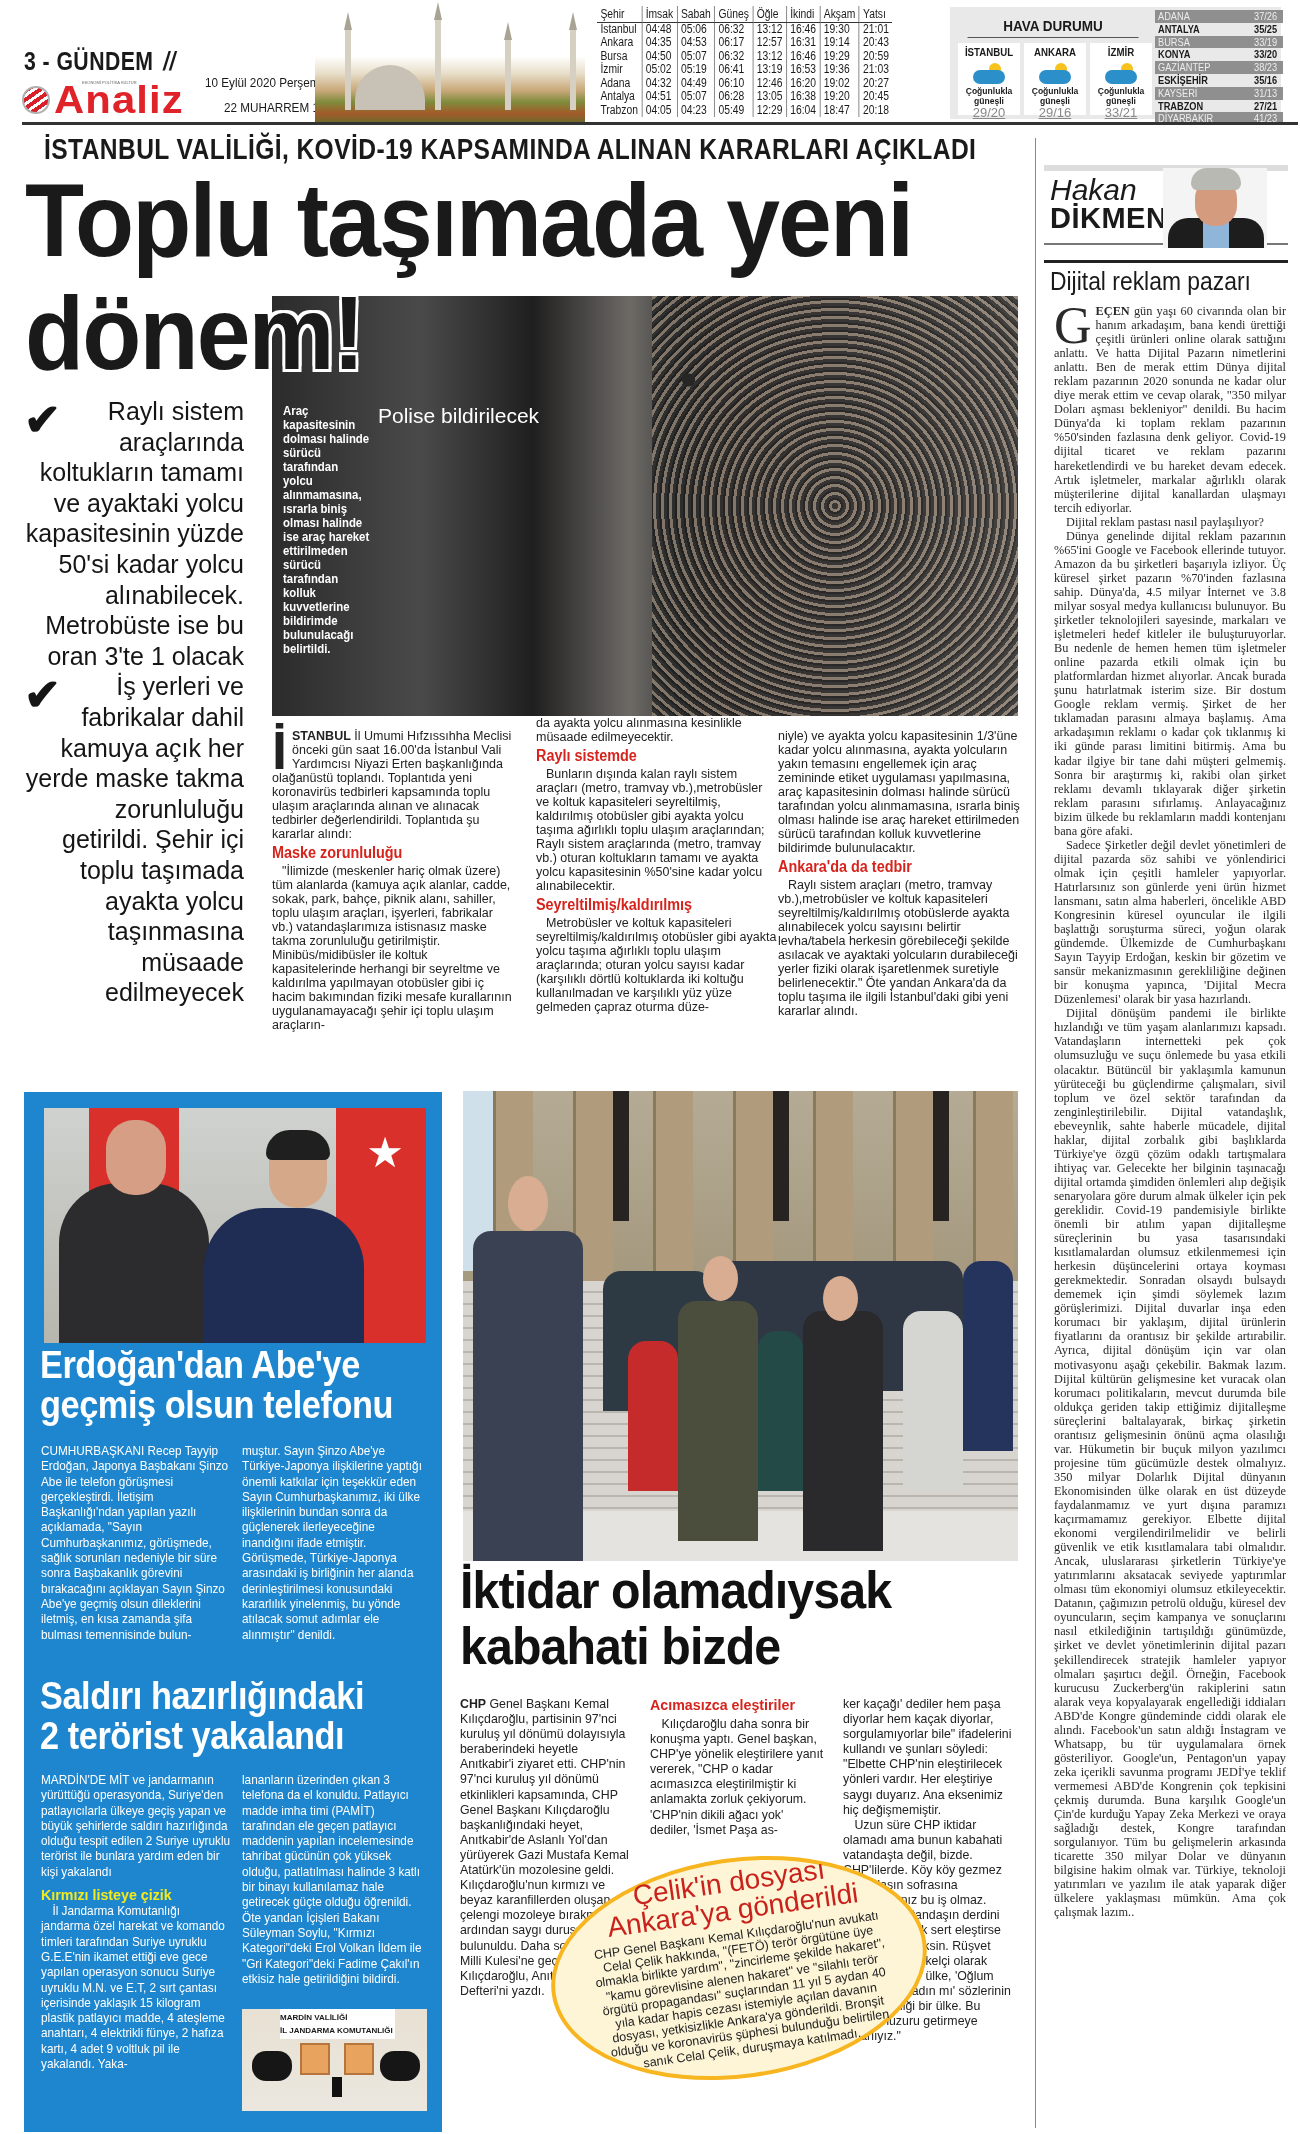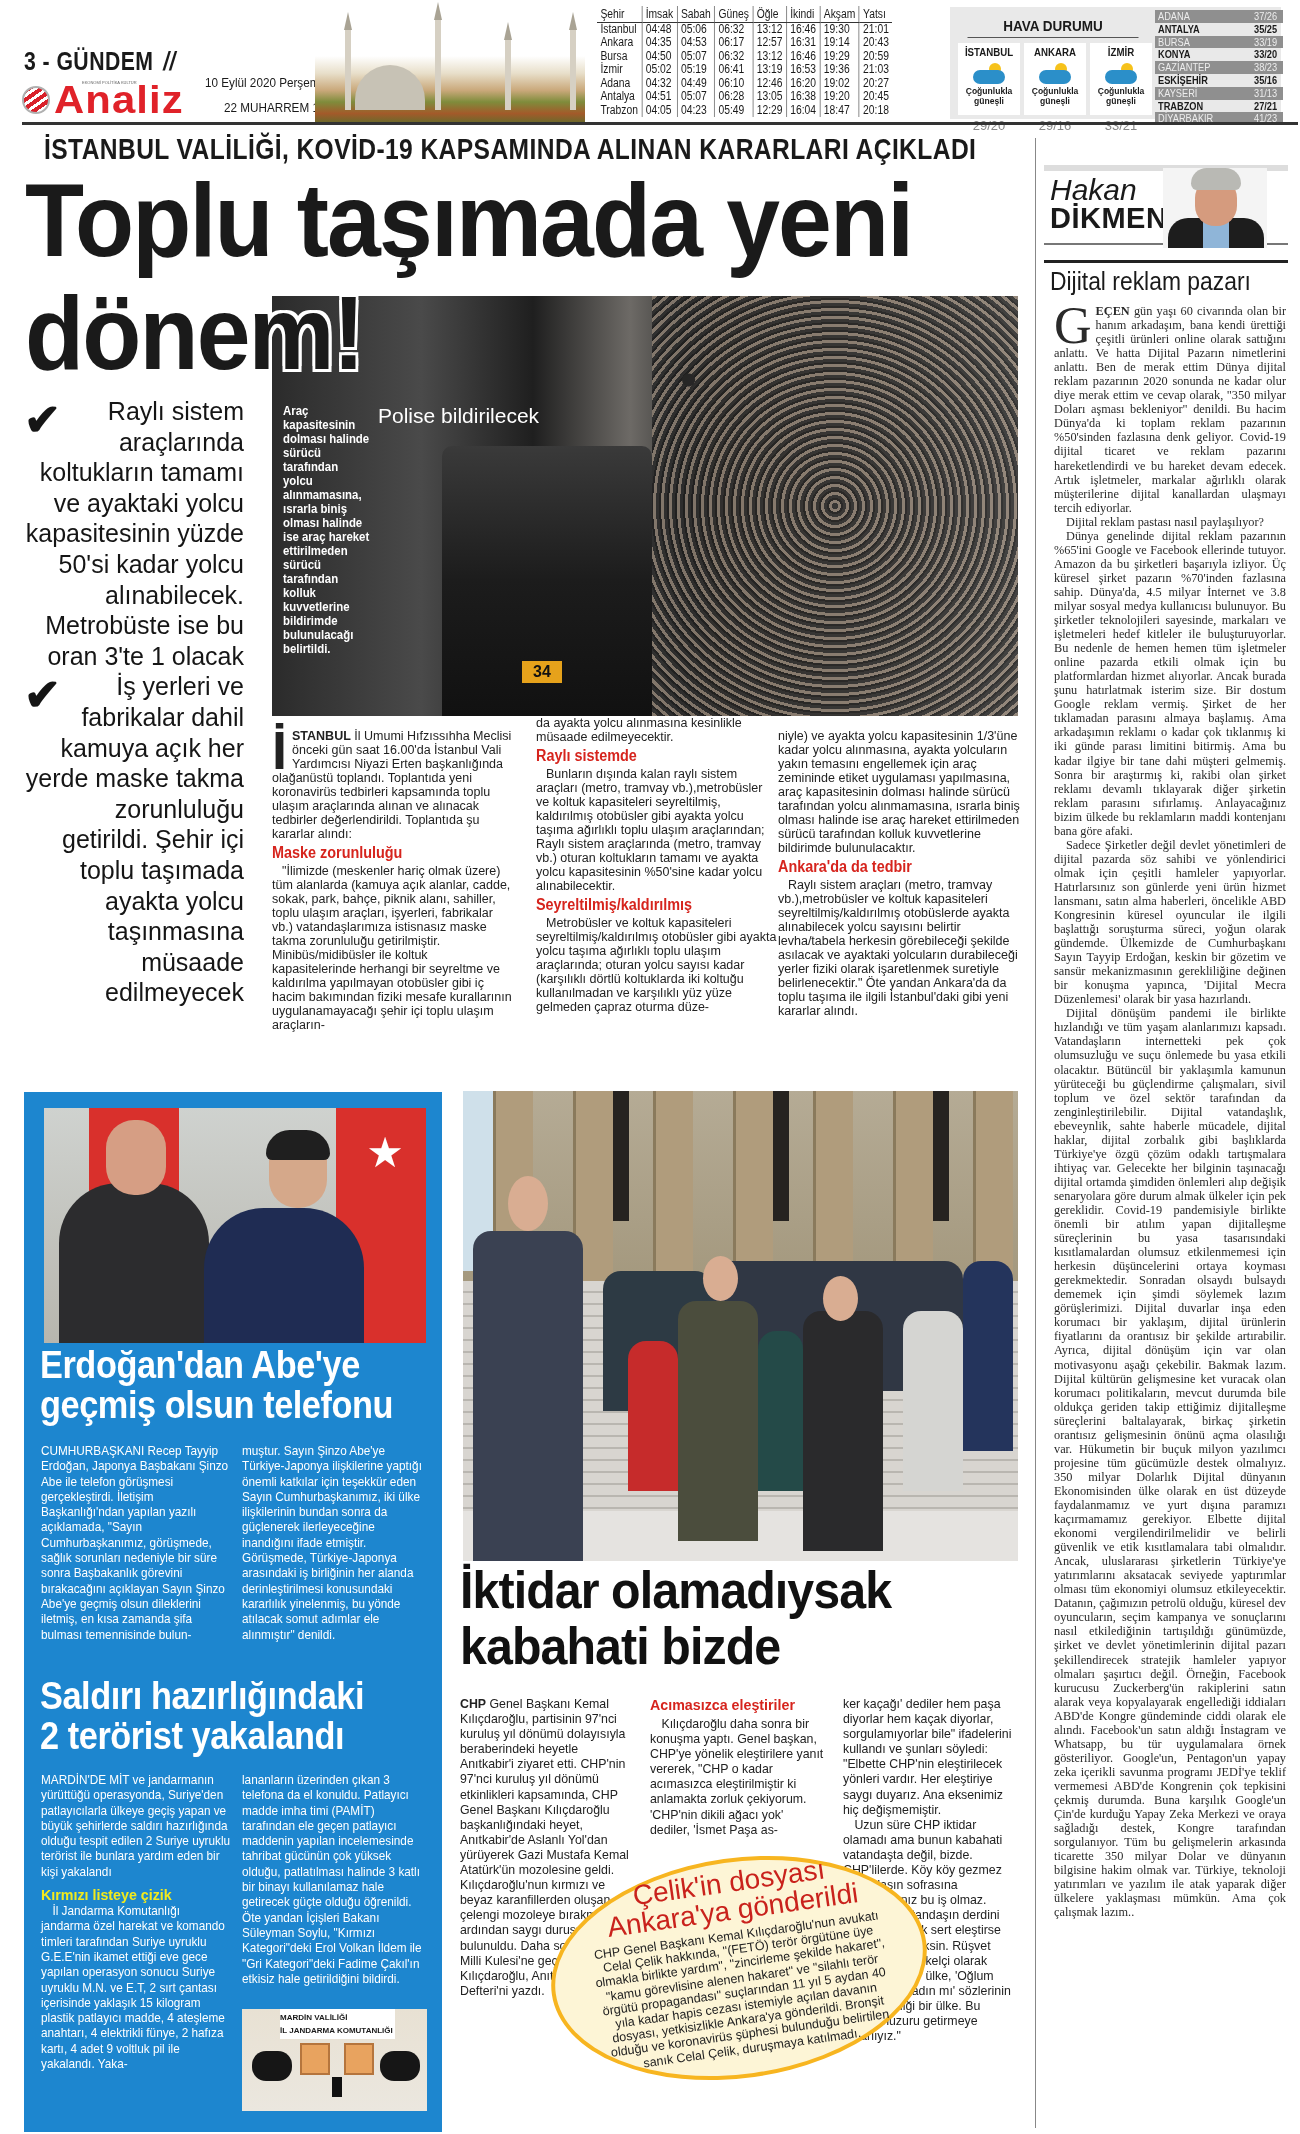--- a/index.html
+++ b/index.html
@@ -32,21 +32,21 @@
 
   
   .weather { left: 950px; top: 7px; width: 331px; height: 112px; background: #e9e9e9; }
   .weather .w-title { position:absolute; left: 8px; top: 10px; width: 190px; text-align:center; font-weight: 900; font-size: 15px; border-bottom: 1px solid #555; padding-bottom: 3px; transform: scaleX(0.9); }
   .wcard { position:absolute; top: 36px; width: 62px; height: 72px; background: #fff; text-align: center; }
   .wcard .city { font-size: 11px; font-weight: 700; margin-top: 3px; transform: scaleX(0.88); }
   .wcard .icon { position: relative; width: 36px; height: 22px; margin: 5px auto 0; }
   .wcard .icon .sun { position:absolute; right: 6px; top: 0; width: 12px; height: 12px; border-radius: 50%; background: #f6c21b; }
   .wcard .icon .cloud { position:absolute; left: 2px; top: 7px; width: 32px; height: 14px; border-radius: 8px; background: #2b8fc9; }
   .wcard .desc { font-size: 9.5px; font-weight: 700; line-height: 10px; margin-top: 1px; transform: scaleX(0.9); }
-  .wcard .temp { font-size: 13px; color: #888; line-height: 13px; margin-top: 13px; }
+  .wcard .temp { font-size: 13px; color: #888; text-decoration: underline; line-height: 13px; }
   .wlist { position:absolute; left: 205px; top: 3px; width: 128px; font-size: 10.5px; font-weight: 700; }
   .wlist .row { display:flex; justify-content: space-between; height: 12.8px; line-height: 12.8px; padding: 0 3px; }
   .wlist .row.shade { background: #8f8f8f; color: #ededed; font-weight: 400; }
   .wlist .row span { transform: scaleX(0.88); transform-origin: left; display:inline-block; }
 
   
   .kicker { left: 44px; top: 132px; font-size: 30px; font-weight: 700; letter-spacing: 0.5px; transform: scaleX(0.82); transform-origin: left; white-space: nowrap; }
   .headline-1 { left: 25px; top: 165px; font-size: 104px; font-weight: 900; letter-spacing: -2px; line-height: 110px; transform: scaleX(0.93); transform-origin: left; white-space: nowrap; }
   .headline-2 { left: 25px; top: 283px; font-size: 104px; font-weight: 900; letter-spacing: -2px; line-height: 100px; transform: scaleX(0.93); transform-origin: left; white-space: nowrap; z-index: 3; text-shadow: 0 0 0 #fff, 3px 3px 0 #fff, -3px -3px 0 #fff, 3px -3px 0 #fff, -3px 3px 0 #fff; }
 
@@ -320,23 +320,20 @@
     </div>
 </div>
 
 <div class="abs header-rule"></div>
 
 <div class="abs kicker">İSTANBUL VALİLİĞİ, KOVİD-19 KAPSAMINDA ALINAN KARARLARI AÇIKLADI</div>
 <div class="abs headline-1">Toplu taşımada yeni</div>
 
 <div class="abs bus-photo">
   <div class="crowd"></div>
-  <div class="bus">
-    <div class="plate">34</div>
-  </div>
 </div>
 <div class="abs headline-2">dönem!</div>
 <div class="abs photo-caption">Araç kapasitesinin dolması halinde sürücü tarafından yolcu alınmamasına, ısrarla biniş olması halinde ise araç hareket ettirilmeden sürücü tarafından kolluk kuvvetlerine bildirimde bulunulacağı belirtildi.</div>
 <div class="abs photo-caption-title">Polise bildirilecek</div>
 
 <div class="abs bullets">
   <div><span class="check">✔</span><span>Raylı sistem araçlarında koltukların tamamı ve ayaktaki yolcu kapasitesinin yüzde 50'si kadar yolcu alınabilecek. Metrobüste ise bu oran 3'te 1 olacak</span></div>
   <div><span class="check">✔</span><span>İş yerleri ve fabrikalar dahil kamuya açık her yerde maske takma zorunluluğu getirildi. Şehir içi toplu taşımada ayakta yolcu taşınmasına müsaade edilmeyecek</span></div>
 </div>
 

